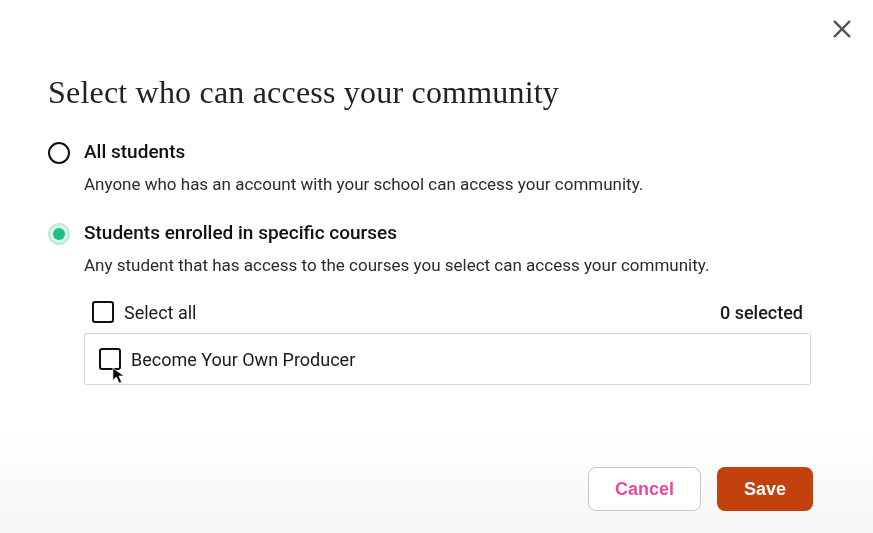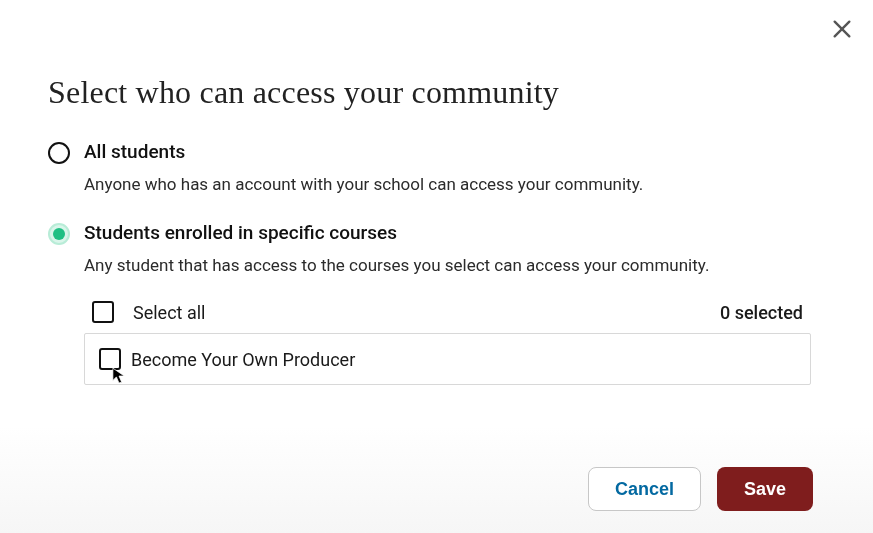--- a/index.html
+++ b/index.html
@@ -98,21 +98,21 @@
   .select-all-row {
     display: flex;
     align-items: center;
     justify-content: space-between;
     padding: 0 8px 8px 8px;
     font-size: 18px;
   }
   .select-all-left {
     display: flex;
     align-items: center;
-    gap: 19px;
+    gap: 10px;
   }
   .checkbox {
     width: 22px;
     height: 22px;
     border: 2.5px solid #111;
     border-radius: 3px;
     background: #fff;
     cursor: pointer;
     flex: 0 0 auto;
   }
@@ -160,24 +160,24 @@
     font-weight: 700;
     padding: 12px 26px;
     border-radius: 8px;
     cursor: pointer;
     border: 1px solid transparent;
     line-height: 1;
   }
   .btn-secondary {
     background: #fff;
     border: 1px solid #c7c7c7;
-    color: #0369a1;
+    color: #ec4899;
   }
   .btn-primary {
-    background: #7f1d1d;
+    background: #c2410c;
     color: #fff;
   }
 </style>
 </head>
 <body>
 
 <div class="close-btn" aria-label="Close">
   <svg viewBox="0 0 24 24" fill="none" stroke="currentColor" stroke-width="2.6" stroke-linecap="round">
     <line x1="4" y1="4" x2="20" y2="20"></line>
     <line x1="20" y1="4" x2="4" y2="20"></line>

